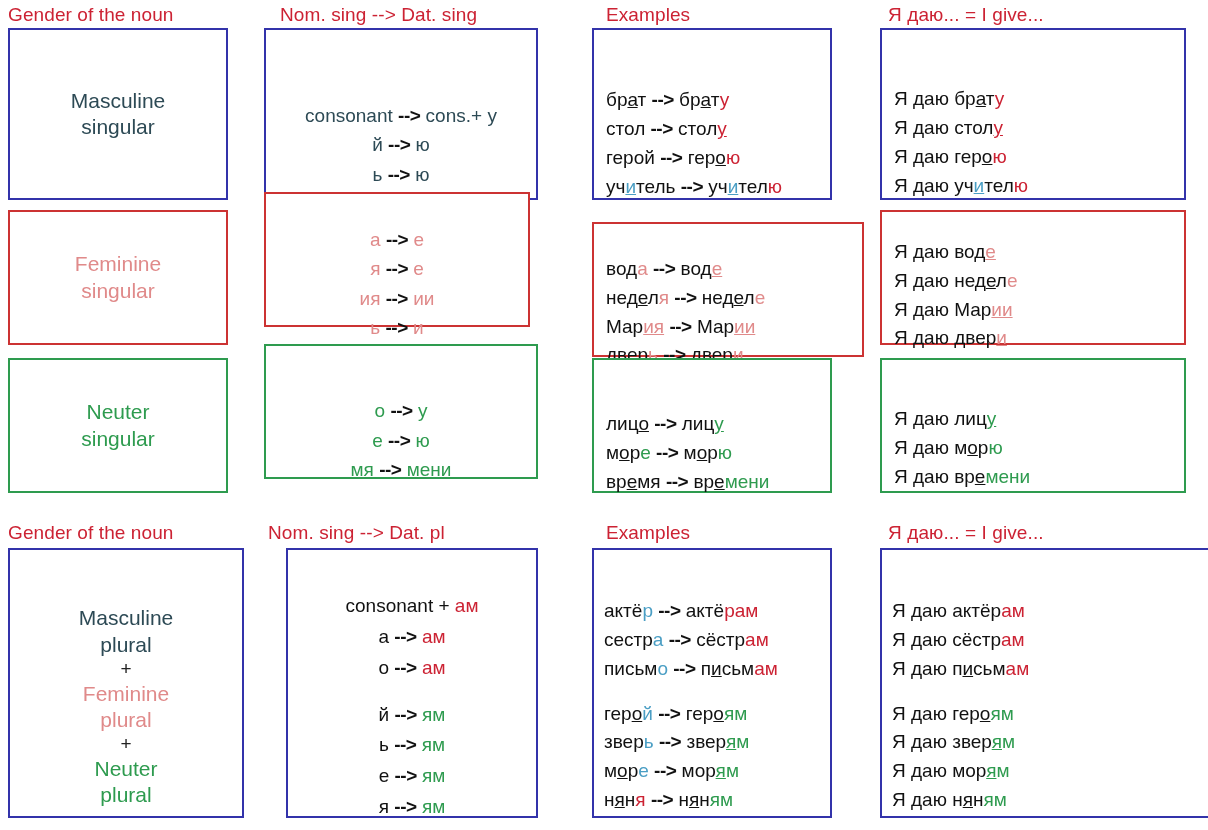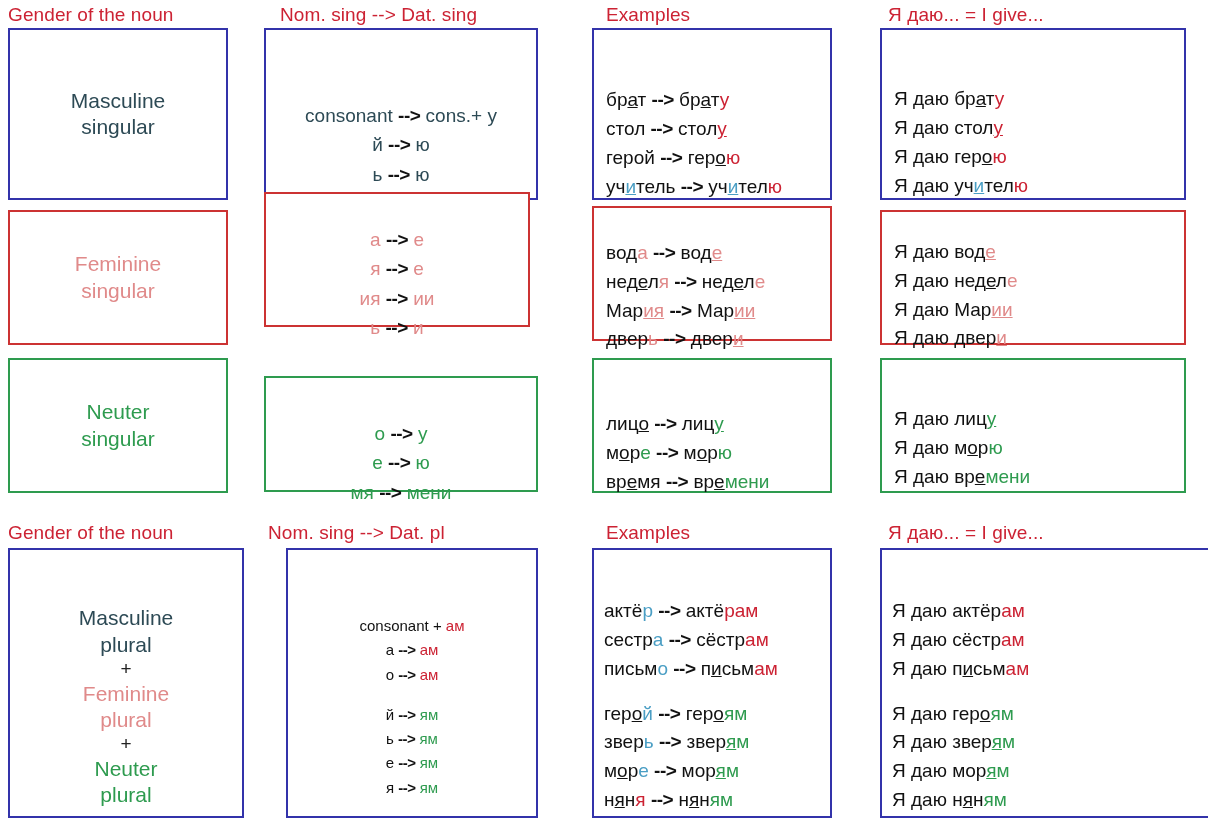--- a/index.html
+++ b/index.html
@@ -74,21 +74,21 @@
     line-height: 1.55;
   }
   .rules-masc { color: #2d4a55; }
   .rules-fem  { color: #e08a8a; }
   .rules-neut { color: #2e9b4f; }
 
   .arrow { color: #111111; font-weight: 700; letter-spacing: -0.5px; }
 
   .rules-plural {
     text-align: center;
-    font-size: 15px;
+    font-size: 19px;
     line-height: 1.62;
     color: #111111;
   }
   .end-am { color: #cc2233; }
   .end-yam { color: #2e9b4f; }
   .spacer-line { height: 16px; }
 
   
   .examples {
     font-size: 19px;
@@ -170,21 +170,21 @@
     <div class="box-inner top" style="padding-top:12px;">
       <div class="rules rules-fem">
         <div>а <span class="arrow">--&gt;</span> е</div>
         <div>я <span class="arrow">--&gt;</span> е</div>
         <div>ия <span class="arrow">--&gt;</span> ии</div>
         <div>ь <span class="arrow">--&gt;</span> и</div>
       </div>
     </div>
   </div>
 
-  <div class="box red" style="left:592px; top:206px; width:240px; height:135px;">
+  <div class="box red" style="left:592px; top:222px; width:272px; height:135px;">
     <div class="box-inner top" style="padding-top:10px;">
       <div class="examples">
         <div>вод<span class="e-pink">а</span> <span class="arrow">--&gt;</span> вод<span class="e-pink u">е</span></div>
         <div>нед<span class="u">е</span>л<span class="e-pink">я</span> <span class="arrow">--&gt;</span> нед<span class="u">е</span>л<span class="e-pink">е</span></div>
         <div>Мар<span class="e-pink u">ия</span> <span class="arrow">--&gt;</span> Мар<span class="e-pink u">ии</span></div>
         <div>двер<span class="e-pink">ь</span> <span class="arrow">--&gt;</span> двер<span class="e-pink u">и</span></div>
       </div>
     </div>
   </div>
 
@@ -201,21 +201,21 @@
 
   <div class="box green" style="left:8px; top:358px; width:220px; height:135px;">
     <div class="box-inner">
       <div class="gender-label g-neut">
         <div>Neuter</div>
         <div>singular</div>
       </div>
     </div>
   </div>
 
-  <div class="box green" style="left:264px; top:376px; width:274px; height:116px;">
+  <div class="box green" style="left:264px; top:344px; width:274px; height:135px;">
     <div class="box-inner top" style="padding-top:22px;">
       <div class="rules rules-neut">
         <div>о <span class="arrow">--&gt;</span> у</div>
         <div>е <span class="arrow">--&gt;</span> ю</div>
         <div>мя <span class="arrow">--&gt;</span> мени</div>
       </div>
     </div>
   </div>
 
   <div class="box green" style="left:592px; top:358px; width:240px; height:135px;">

